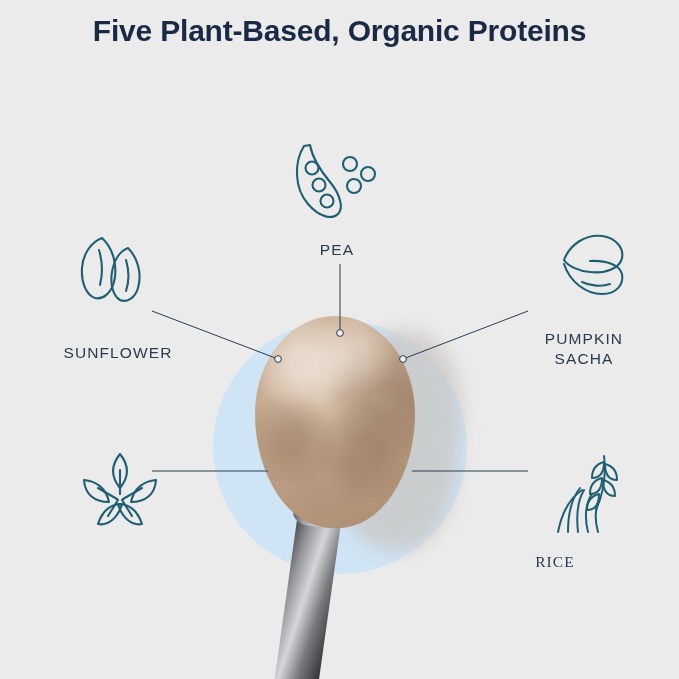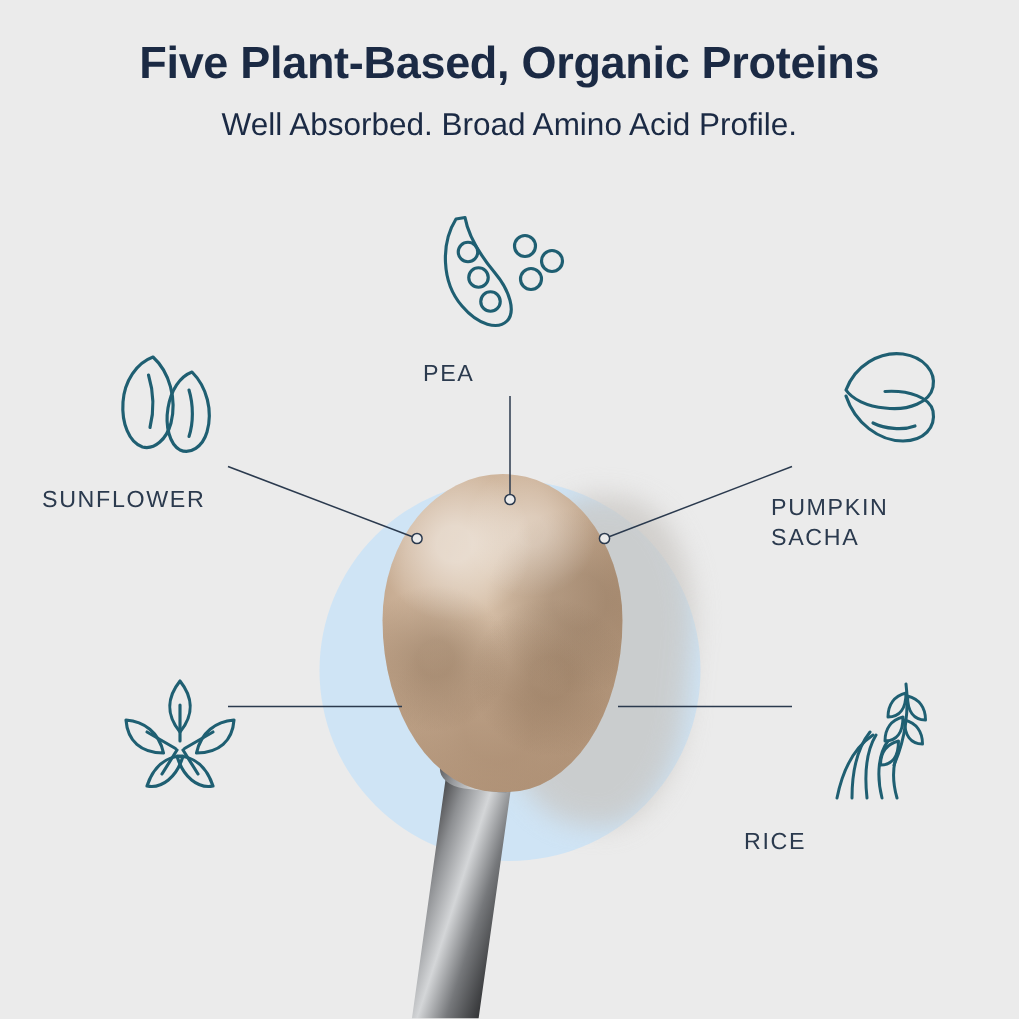--- a/index.html
+++ b/index.html
@@ -18,21 +18,21 @@
     width: 679px;
     height: 679px;
     background: #ebebeb;
     overflow: hidden;
   }
 
   
   .headline {
     position: absolute;
     left: 0;
-    top: 26px;
+    top: 14px;
     width: 679px;
     text-align: center;
     font-size: 30px;
     font-weight: bold;
     letter-spacing: -0.2px;
     color: #1b2a44;
     white-space: nowrap;
   }
   .subhead {
     position: absolute;
@@ -120,50 +120,50 @@
     width: 679px;
     height: 679px;
   }
 
   
   .label {
     position: absolute;
     font-size: 15.5px;
     letter-spacing: 1.1px;
     color: #2b3a4e;
+    text-align: center;
     line-height: 20px;
     white-space: pre-line;
   }
   .icon-wrap {
     position: absolute;
   }
 
   
   #icon-pea      { left: 288px; top: 140px; }
   #label-pea     { left: 282px; top: 240px; width: 110px; }
 
   #icon-sunflower  { left: 68px;  top: 232px; }
-  #label-sunflower { left: 28px;  top: 324px; width: 180px; }
+  #label-sunflower { left: 28px;  top: 343px; width: 180px; }
 
   #icon-pumpkin    { left: 552px; top: 230px; }
   #label-pumpkin   { left: 514px; top: 329px; width: 140px; }
 
   #icon-sacha      { left: 78px;  top: 450px; }
   #label-sacha     { left: 28px;  top: 552px; width: 180px; }
 
   #icon-rice       { left: 548px; top: 450px; }
-  #label-rice      { left: 496px; top: 552px; width: 140px; }
+  #label-rice      { left: 485px; top: 552px; width: 140px; font-family: Liberation Serif, serif; }
 </style>
 </head>
 <body>
 
 <div id="infographic">
 
   <div class="headline">Five Plant-Based, Organic Proteins</div>
-  <div class="subhead">Well Absorbed. Broad Amino Acid Profile.</div>
 
   <div class="halo"></div>
   <div class="spoon-shadow"></div>
   <div class="spoon-handle"></div>
   <div class="spoon-handle-top"></div>
   <div class="spoon-bowl"></div>
 
   <svg id="connectors" viewBox="0 0 679 679">
     <g stroke="#2b3a4e" stroke-width="1" fill="none">
 

